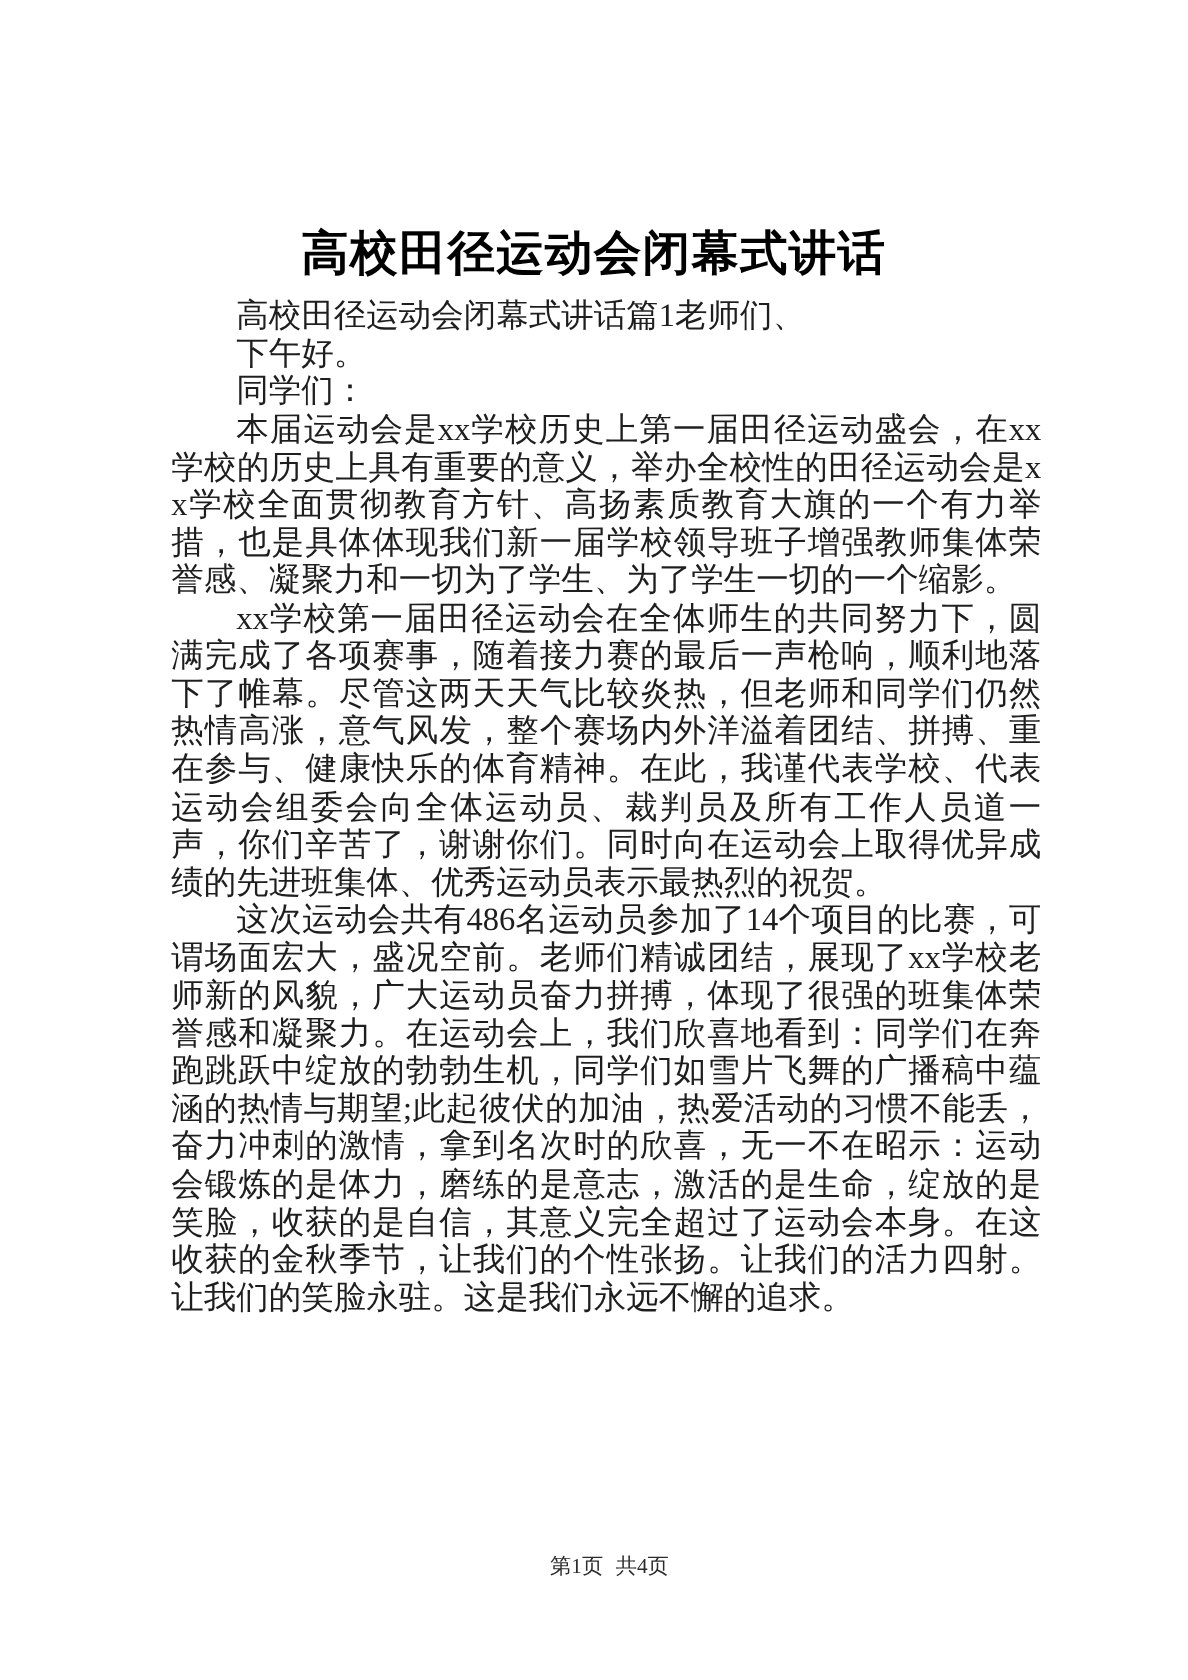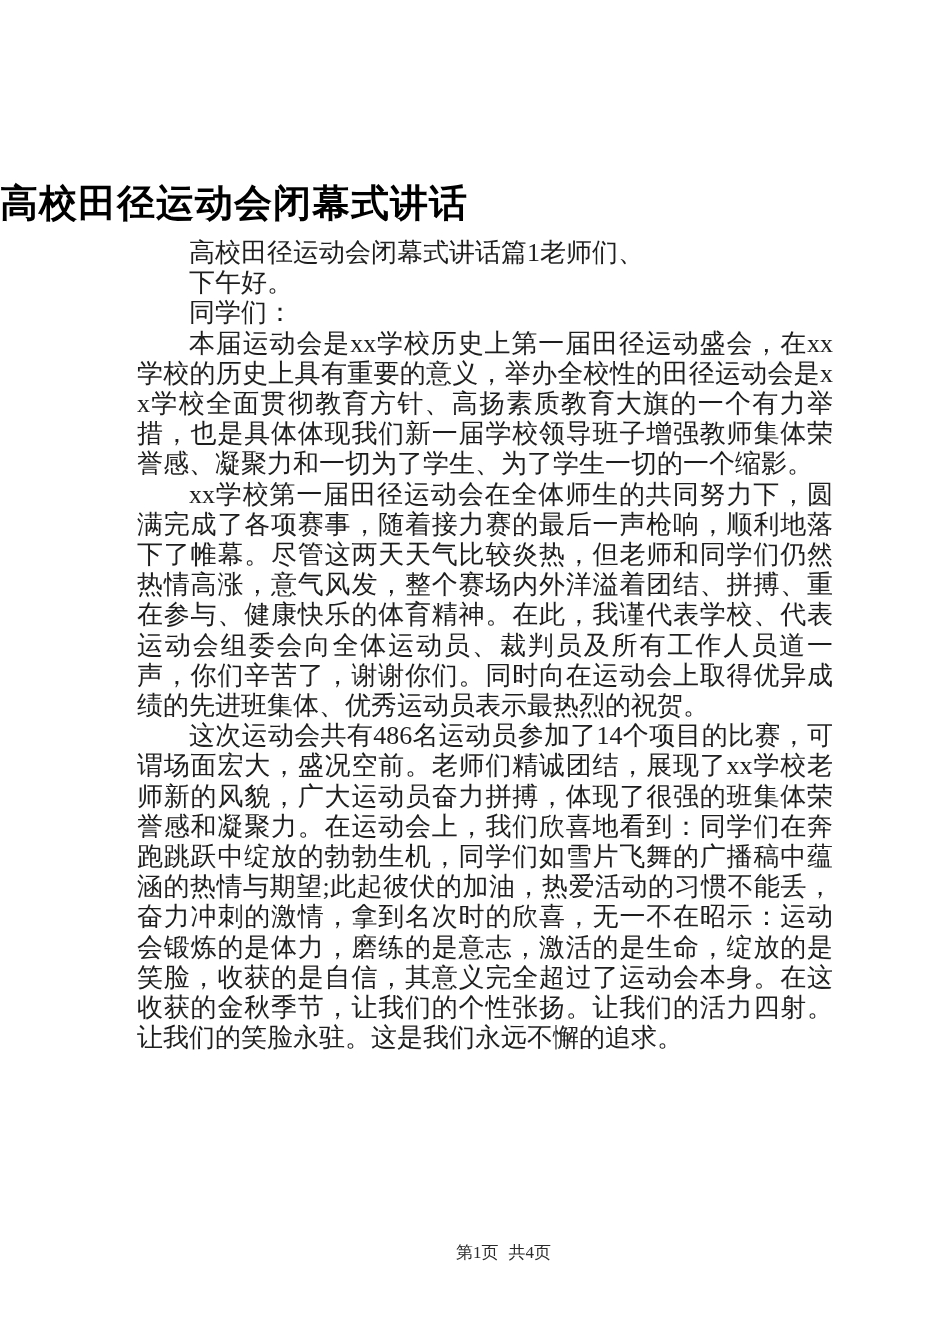--- a/index.html
+++ b/index.html
@@ -9,21 +9,21 @@
     width: 950px;
     height: 1344px;
     margin: 0 auto;
     background: #ffffff;
     overflow: hidden;
     font-family: "Liberation Serif", "DejaVu Serif", serif;
     color: #1e1e1e;
   }
   .doc-title {
     padding-top: 180px;
-    text-align: left;
+    text-align: center;
     font-size: 38px;
     line-height: 46px;
     font-weight: 700;
     color: #000000;
     letter-spacing: 1px;
   }
   .doc-body {
     margin-top: 12px;
     padding-left: 123px;
     padding-right: 117px; 
@@ -32,21 +32,21 @@
   .doc-body p {
     font-size: 26px;
     line-height: 30.2px;
     text-align: justify;
     text-indent: 2em;
     word-break: break-all;
   }
   .page-footer {
     position: absolute;
     top: 1242px;
-    left: 456px;
+    left: 440px;
     font-size: 17px;
     line-height: 22px;
     color: #2b2b2b;
     white-space: nowrap;
   }
   .page-footer .sep { display: inline-block; width: 10px; }
 </style>
 </head>
 <body>
 

